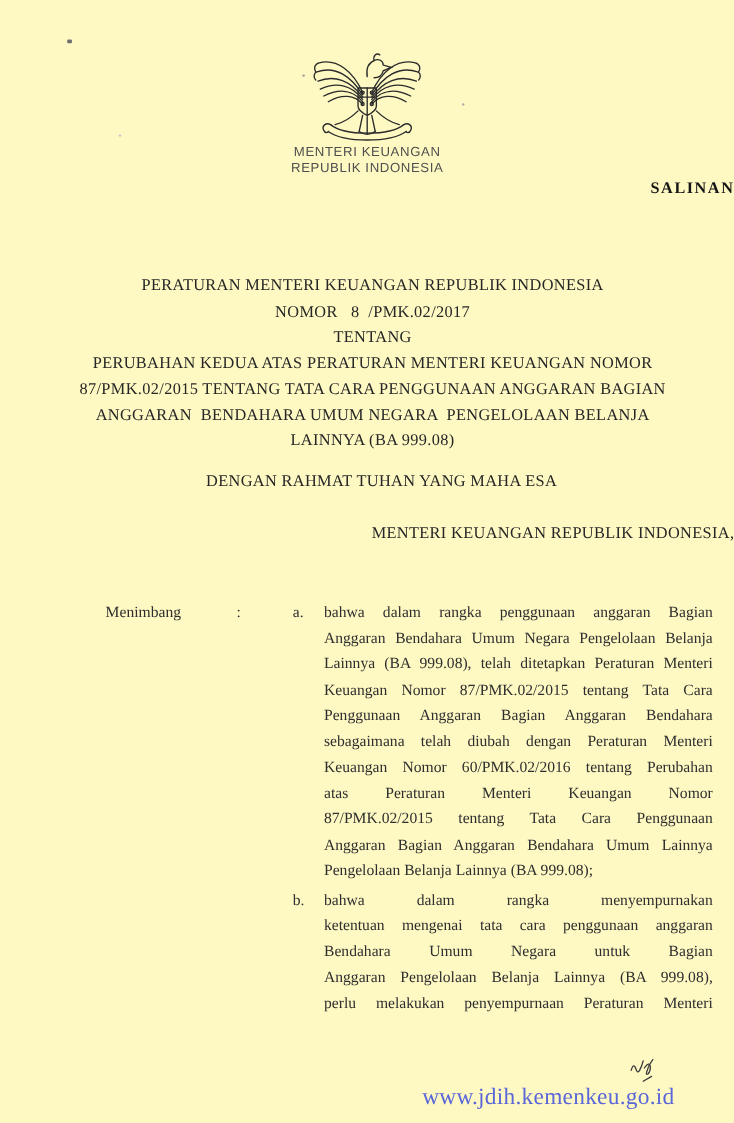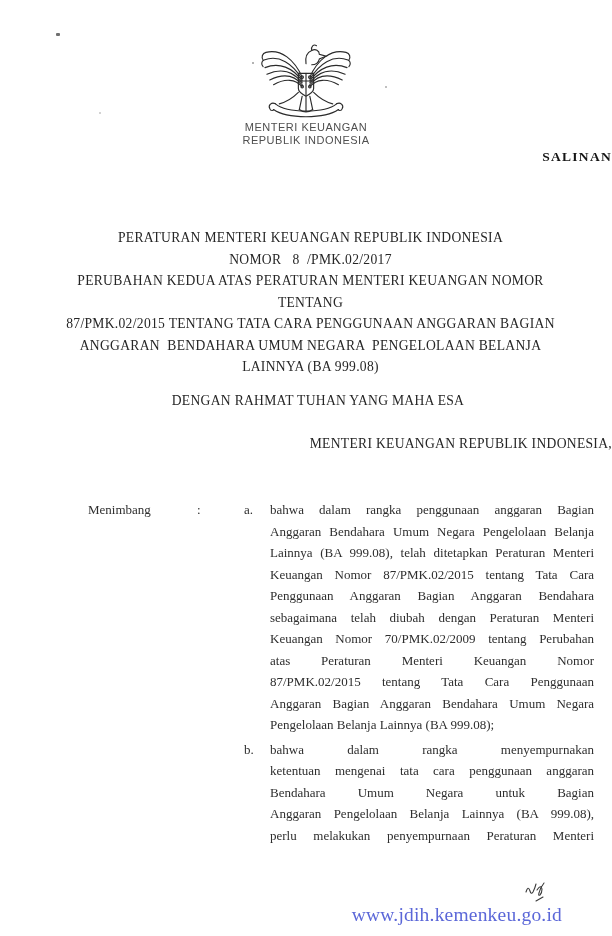--- a/index.html
+++ b/index.html
@@ -1,19 +1,19 @@
 <!DOCTYPE html>
 <html><head>
 <meta charset="utf-8">
 <style>
   html,body{margin:0;padding:0;background:#e8e8e8;}
   .page{
     position:relative;
     width:612px;height:936px;
-    background:#ffffff;
+    background:#fef9c3;
     overflow:hidden;
     font-family:"Liberation Serif", serif;
     color:#2e2e2e;
     margin:0 auto;
   }
   
   .emblem{position:absolute;top:39px;left:257px;width:98px;height:82px;}
   .ministry{
     position:absolute;top:121px;left:0;right:0;
     text-align:center;
@@ -125,22 +125,22 @@
   <div class="ministry">
     <div>MENTERI KEUANGAN</div>
     <div>REPUBLIK INDONESIA</div>
   </div>
 
   <div class="salinan">SALINAN</div>
 
   <div class="title-block">
     <div class="title-line">PERATURAN MENTERI KEUANGAN REPUBLIK INDONESIA</div>
     <div class="title-line">NOMOR   8  /PMK.02/2017</div>
+    <div class="title-line">TENTANG</div>
     <div class="title-line">PERUBAHAN KEDUA ATAS PERATURAN MENTERI KEUANGAN NOMOR</div>
-    <div class="title-line">TENTANG</div>
     <div class="title-line">87/PMK.02/2015 TENTANG TATA CARA PENGGUNAAN ANGGARAN BAGIAN</div>
     <div class="title-line">ANGGARAN  BENDAHARA UMUM NEGARA  PENGELOLAAN BELANJA</div>
     <div class="title-line">LAINNYA (BA 999.08)</div>
   </div>
 
   <div class="motto">DENGAN RAHMAT TUHAN YANG MAHA ESA</div>
   <div class="issuer">MENTERI KEUANGAN REPUBLIK INDONESIA,</div>
 
   <div class="considerations">
     <div class="c-label">Menimbang</div>
@@ -149,24 +149,24 @@
 
       <div class="item">
         <div class="item-marker">a.</div>
         <div class="item-lines">
           <div class="jline">bahwa dalam rangka penggunaan anggaran Bagian</div>
           <div class="jline">Anggaran Bendahara Umum Negara Pengelolaan Belanja</div>
           <div class="jline">Lainnya (BA 999.08), telah ditetapkan Peraturan Menteri</div>
           <div class="jline">Keuangan Nomor 87/PMK.02/2015 tentang Tata Cara</div>
           <div class="jline">Penggunaan Anggaran Bagian Anggaran Bendahara</div>
           <div class="jline">sebagaimana telah diubah dengan Peraturan Menteri</div>
-          <div class="jline">Keuangan Nomor 70/PMK.02/2009 tentang Perubahan</div>
+          <div class="jline">Keuangan Nomor 60/PMK.02/2016 tentang Perubahan</div>
           <div class="jline">atas Peraturan Menteri Keuangan Nomor</div>
           <div class="jline">87/PMK.02/2015 tentang Tata Cara Penggunaan</div>
-          <div class="jline">Anggaran Bagian Anggaran Bendahara Umum Negara</div>
+          <div class="jline">Anggaran Bagian Anggaran Bendahara Umum Lainnya</div>
           <div class="jline no-stretch">Pengelolaan Belanja Lainnya (BA 999.08);</div>
         </div>
       </div>
 
       <div class="item">
         <div class="item-marker">b.</div>
         <div class="item-lines">
           <div class="jline">bahwa dalam rangka menyempurnakan</div>
           <div class="jline">ketentuan mengenai tata cara penggunaan anggaran</div>
           <div class="jline">Bendahara Umum Negara untuk Bagian</div>

